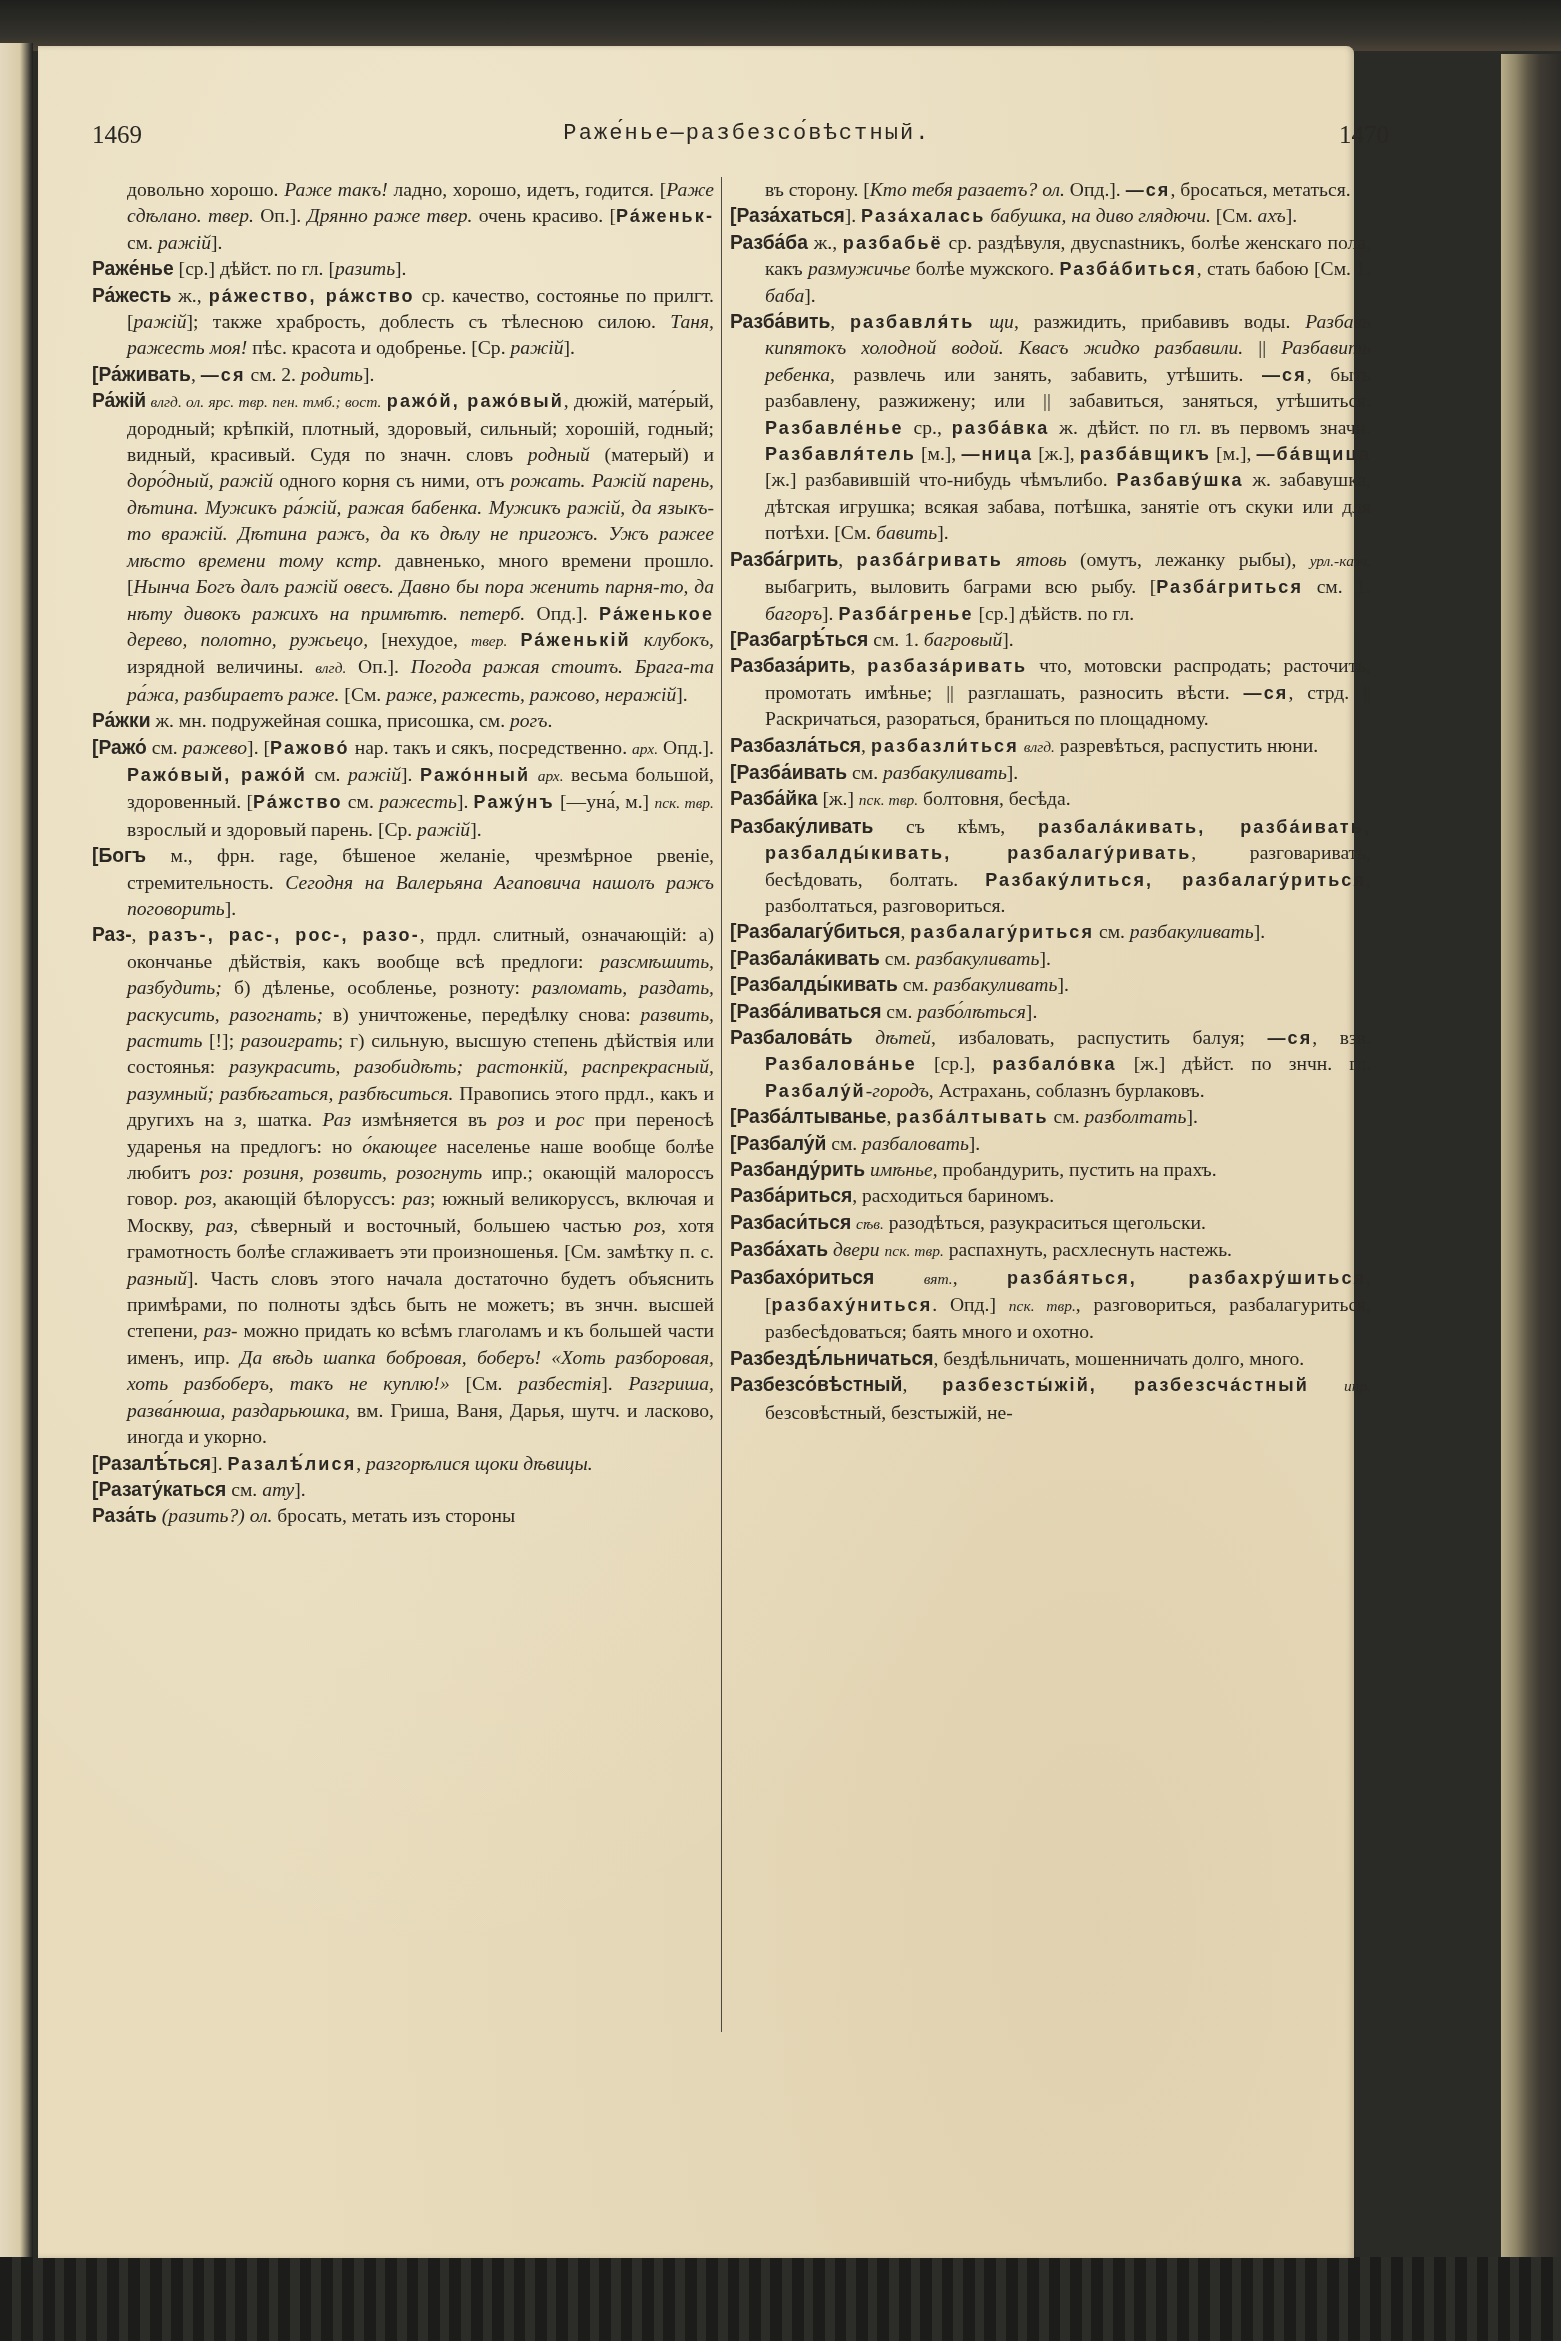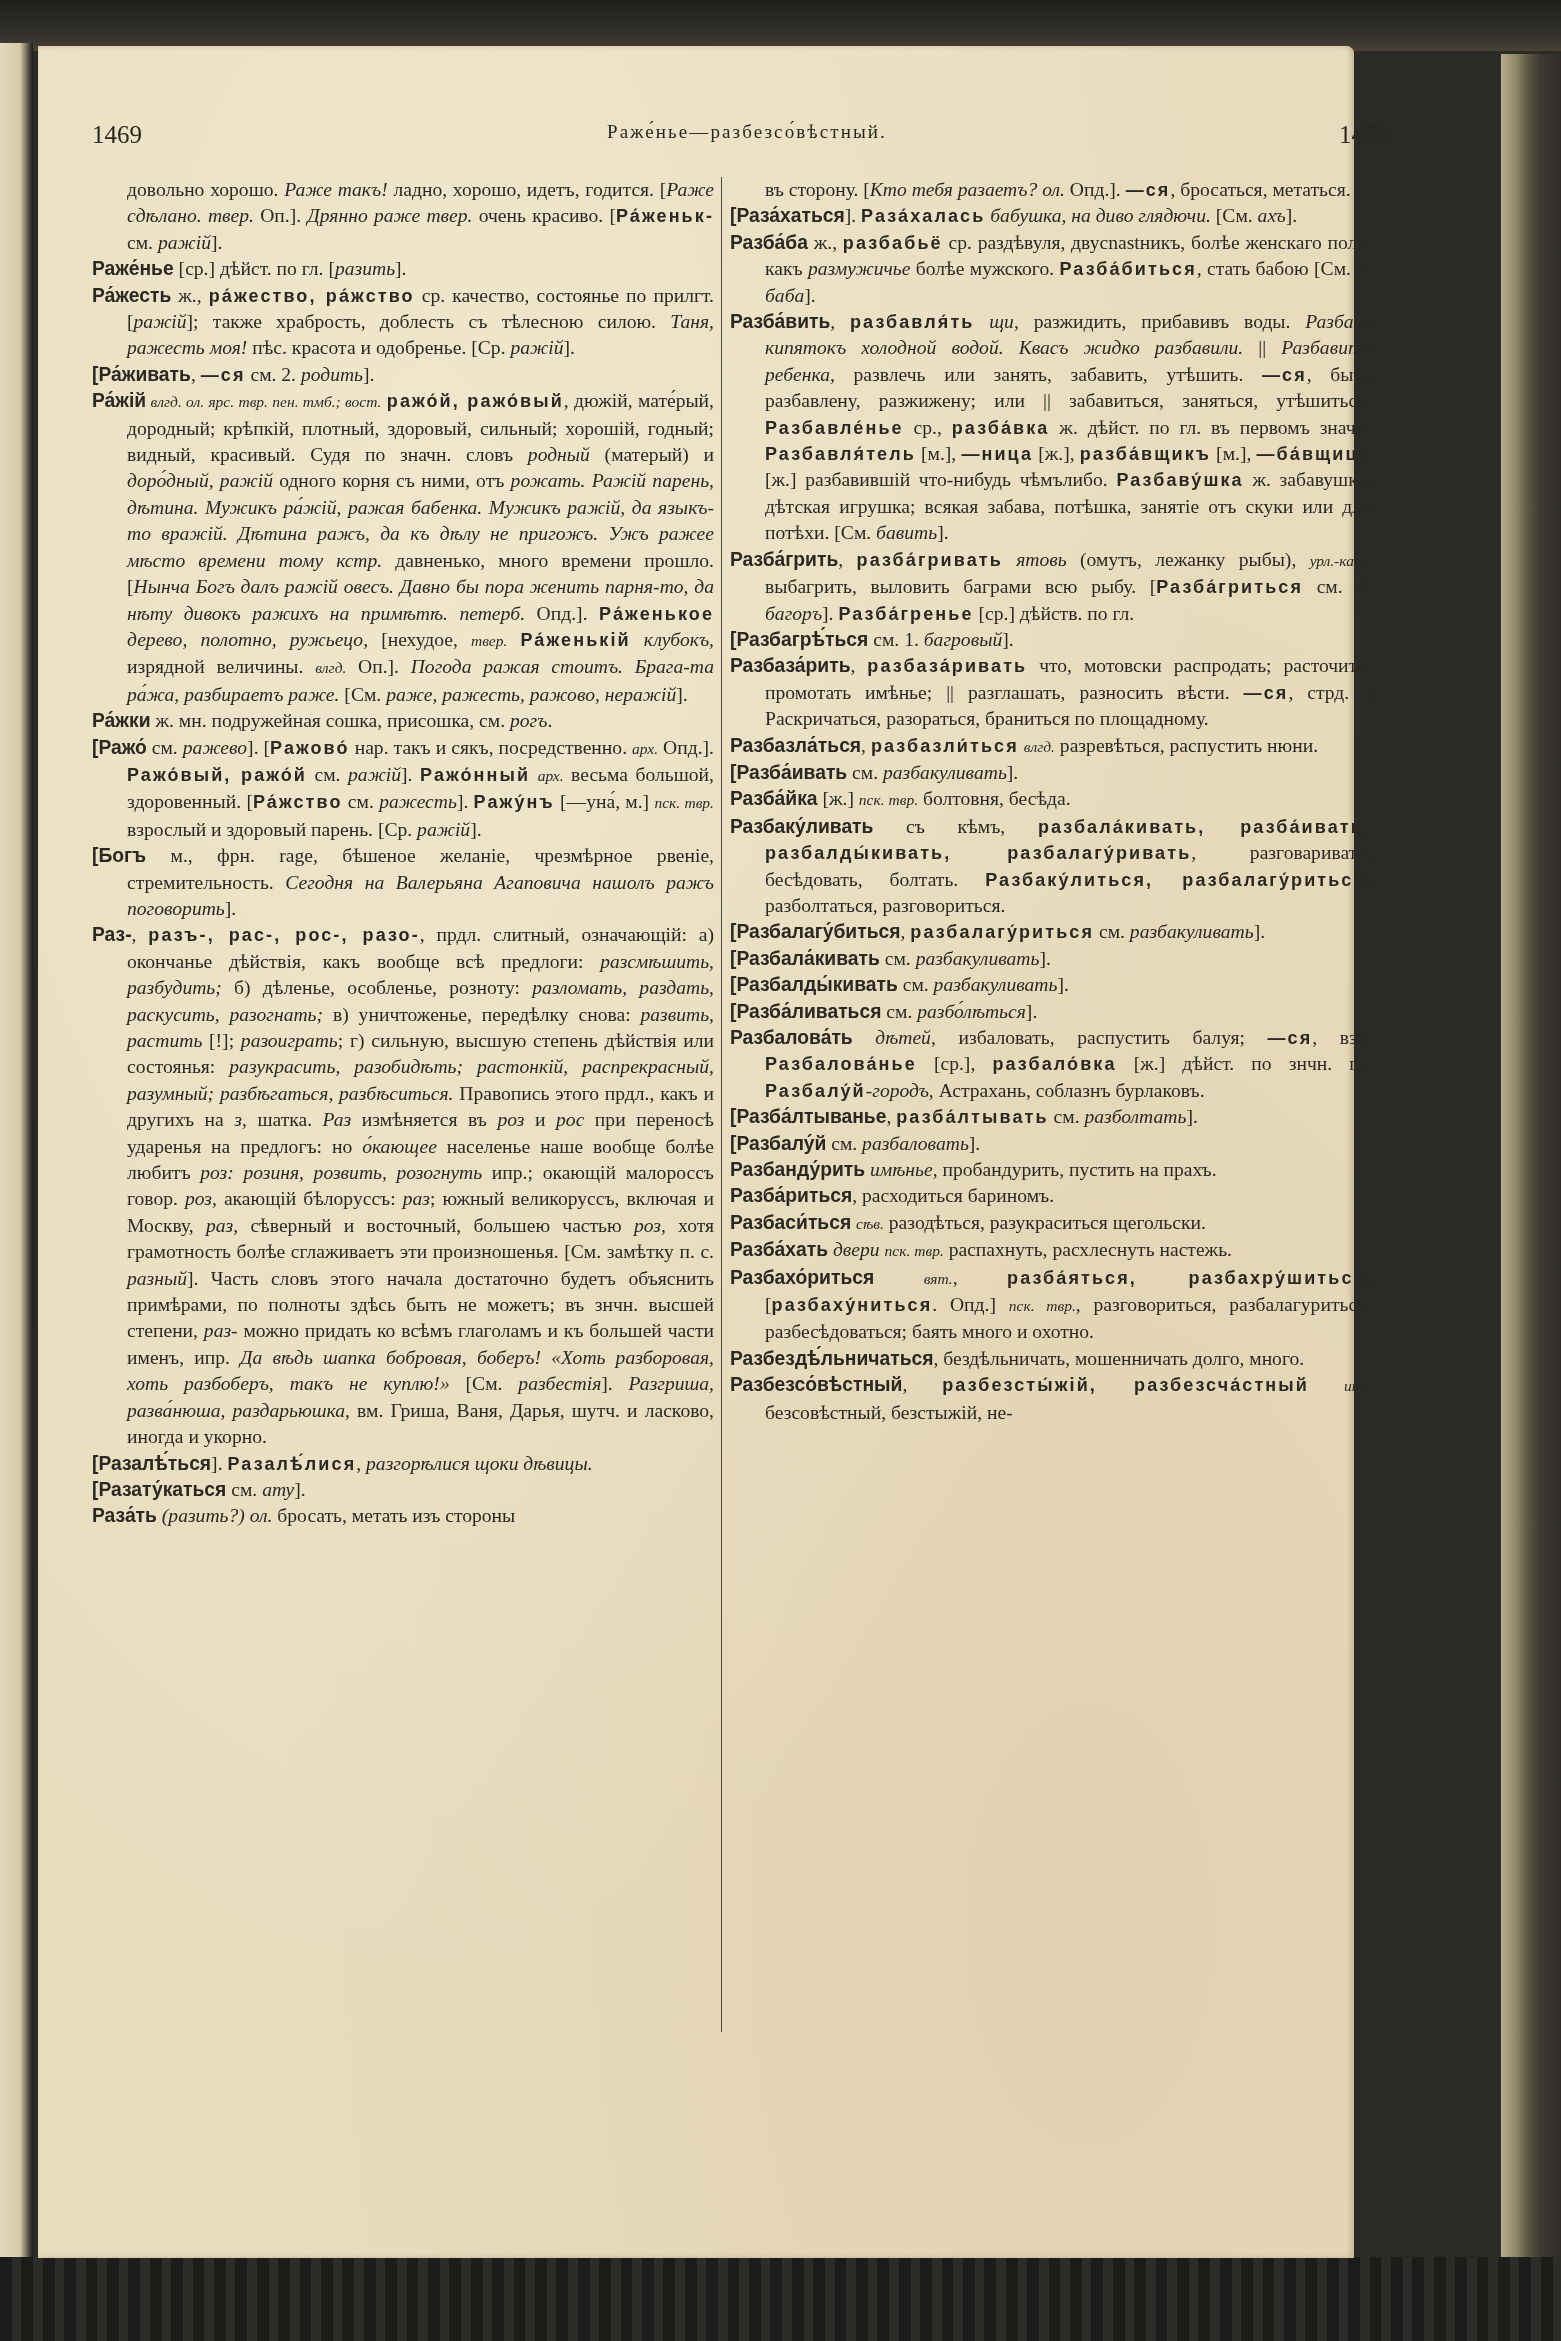--- a/index.html
+++ b/index.html
@@ -32,21 +32,21 @@
       radial-gradient(ellipse at 80% 85%, rgba(190,165,120,0.18), rgba(0,0,0,0) 55%);
     border-radius: 0 7.5px 0 0;
     box-shadow: inset -3.2px 0 5.4px rgba(90,80,60,0.25);
   }
   .hdr {
     position: absolute; top: 75px; left: 0; width: 1464px; height: 32px;
     color: #2a2722;
   }
   .hdr .pn-left { position: absolute; left: 54px; top: 0; font-size: 25px; }
   .hdr .pn-right { position: absolute; right: 113px; top: 0; font-size: 25px; }
-  .hdr .title { position: absolute; left: 0; right: 0; top: 0; text-align: center; font-size: 19px; letter-spacing: 2.1px; padding-right: 46px; }
+  .hdr .title { position: absolute; left: 0; right: 0; top: 0; text-align: center; font-size: 22px; letter-spacing: 2.1px; padding-right: 46px; font-family: Liberation Mono, monospace; }
   .col {
     position: absolute; top: 131px; color: #2b2823;
     font-size: 19.6px; line-height: 26.4px;
   }
   .col.left { left: 54px; width: 622px; }
   .col.right { left: 692px; width: 641px; }
   .divider {
     position: absolute; left: 683px; top: 131px; width: 1.1px; height: 1855px;
     background: #4d4942;
   }

